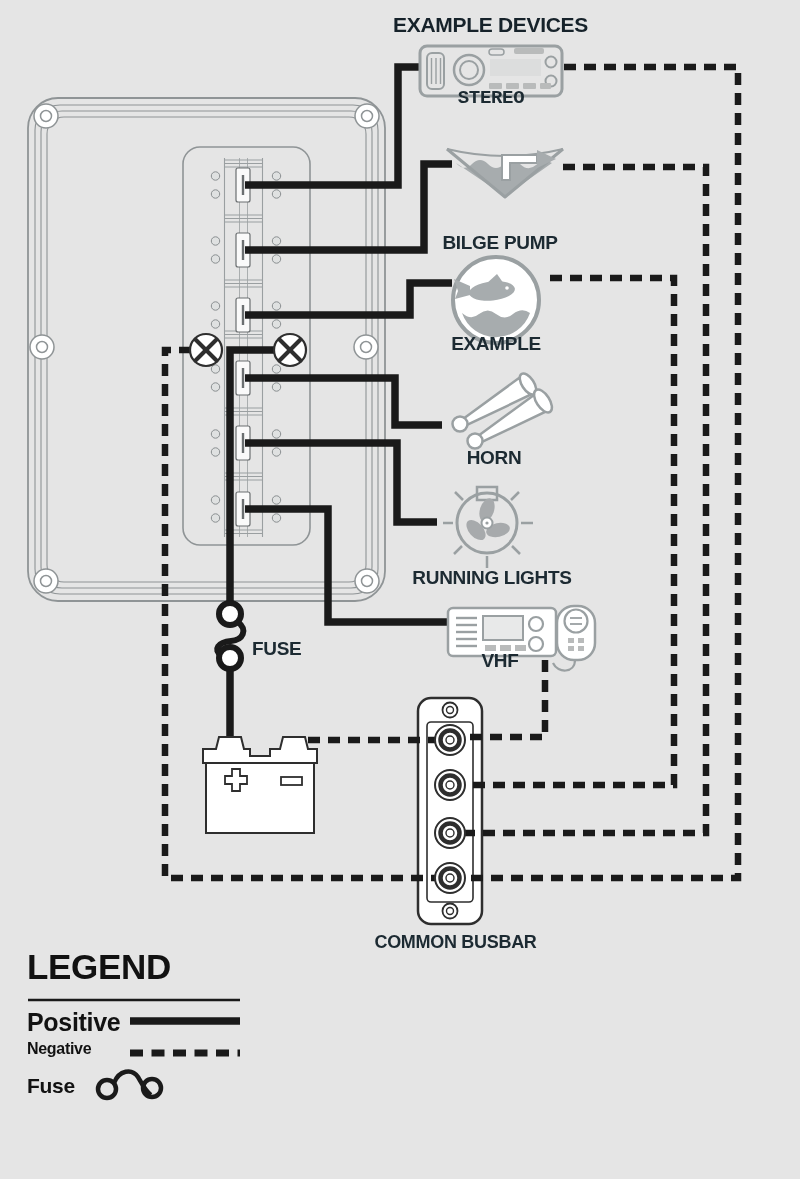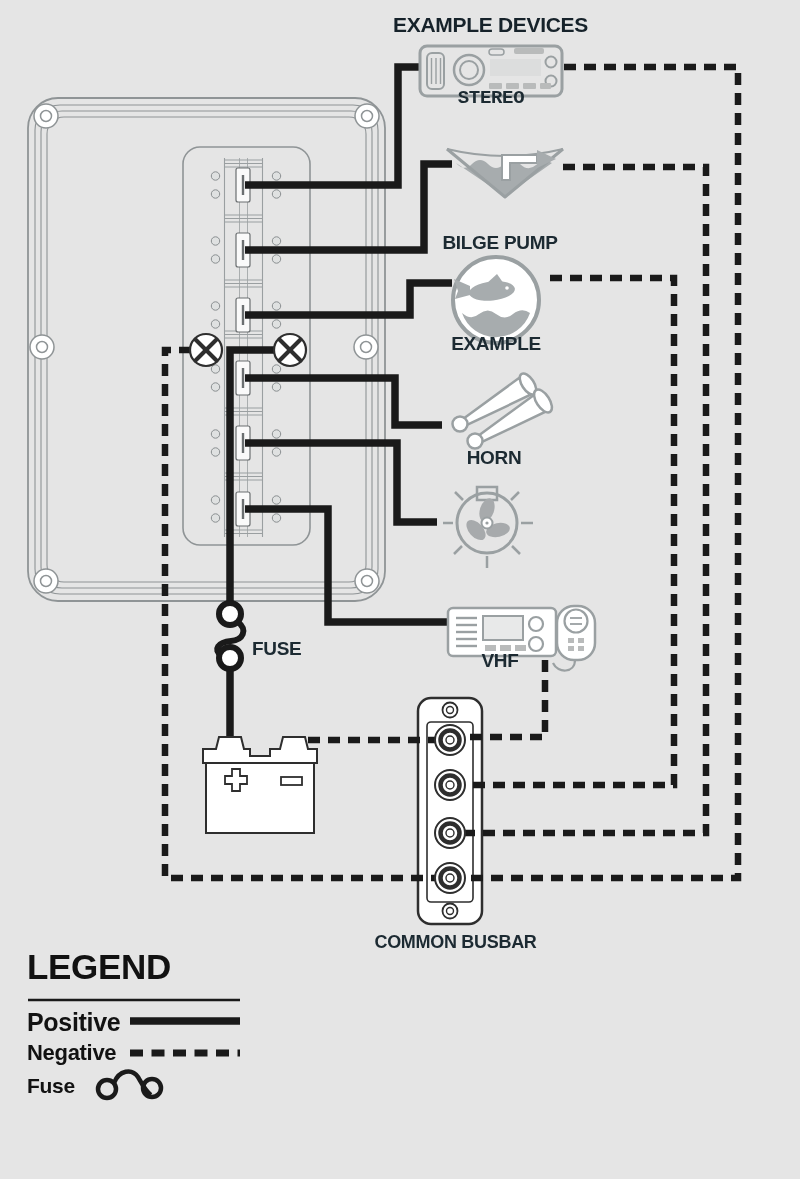--- a/index.html
+++ b/index.html
@@ -307,28 +307,29 @@
 <div class="lbl" style="left:368px;top:13px;width:245px;font-size:21px;color:#16222a;">EXAMPLE DEVICES</div>
 
 <div class="lbl" style="left:420px;top:87px;width:142px;font-size:19px;font-family:Liberation Mono, monospace;">STEREO</div>
 
 <div class="lbl" style="left:425px;top:200px;width:150px;font-size:19px;margin-top:32px;">BILGE PUMP</div>
 
 <div class="lbl" style="left:416px;top:333px;width:160px;font-size:19px;">EXAMPLE</div>
 
 <div class="lbl" style="left:414px;top:447px;width:160px;font-size:19px;">HORN</div>
 
+<div class="lbl" style="left:400px;top:567px;width:184px;font-size:19px;">RUNNING LIGHTS</div>
 
 <div class="lbl" style="left:430px;top:650px;width:140px;font-size:19px;">VHF</div>
 
 <div class="lbl" style="left:252px;top:638px;font-size:19px;text-align:left;">FUSE</div>
 
 <div class="lbl" style="left:363px;top:932px;width:185px;font-size:18px;">COMMON BUSBAR</div>
 
 <div class="lbl dark" style="left:27px;top:947px;font-size:35px;text-align:right;">LEGEND</div>
 
 <div class="lbl dark" style="left:27px;top:1008px;font-size:25px;text-align:left;">Positive</div>
 
-<div class="lbl dark" style="left:27px;top:1040px;font-size:22px;text-align:left;">Negative</div>
+<div class="lbl dark" style="left:27px;top:1040px;font-size:16px;text-align:left;">Negative</div>
 
 <div class="lbl dark" style="left:27px;top:1074px;font-size:21px;text-align:left;">Fuse</div>
 
 </div>
 
 </body></html>

